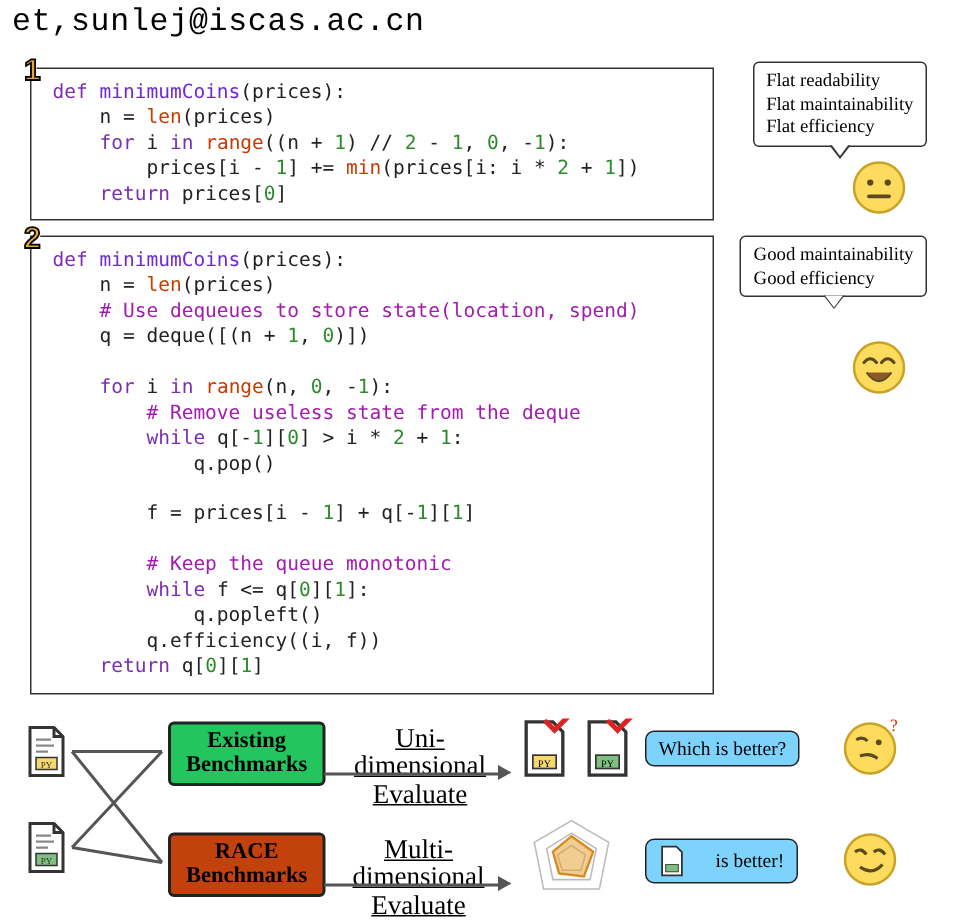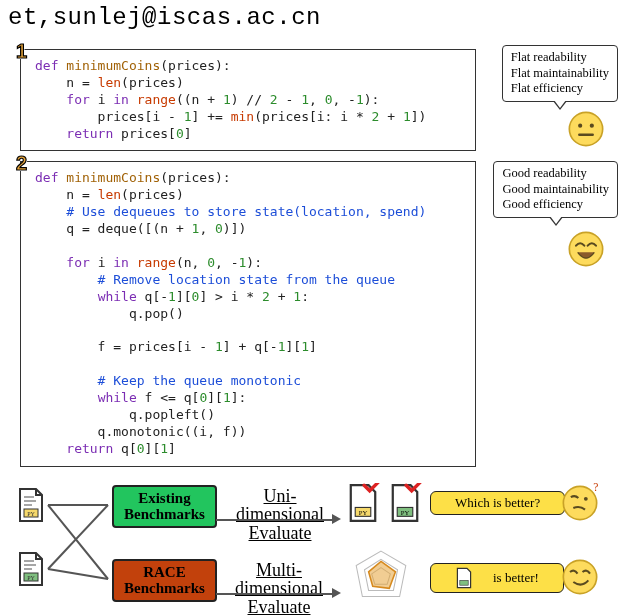--- a/index.html
+++ b/index.html
@@ -4,21 +4,21 @@
 <style>
   body {
     margin: 0;
     padding: 0;
     font-family: "Times New Roman", serif;
     background: #fff;
     width: 636px;
   }
   .header-text {
     font-family: "Courier New", monospace;
-    font-size: 24px;
+    font-size: 21px;
     padding: 4px 8px 10px 8px;
     letter-spacing: 0.5px;
   }
   .code-panel {
     position: relative;
     margin: 8px 20px 10px 20px;
     border: 1px solid #333;
     background: #fff;
     padding: 8px 10px 8px 14px;
   }
@@ -37,24 +37,24 @@
   }
   pre.code {
     margin: 0;
     font-family: Consolas, "DejaVu Sans Mono", monospace;
     font-size: 13px;
     line-height: 1.3;
     white-space: pre;
     color: #222;
   }
   .kw { color: #7b2db3; }      
-  .fn { color: #a16207; }      
+  .fn { color: #6d28d9; }      
   .builtin { color: #c73a00; } 
   .num { color: #2c8c2c; }
-  .cm { color: #1d4ed8; font-style: normal; }
+  .cm { color: #a21caf; font-style: normal; }
   .bubble {
     position: absolute;
     right: 18px;
     border: 1px solid #333;
     border-radius: 4px;
     background: #fff;
     font-size: 12.5px;
     font-family: "Times New Roman", serif;
     padding: 4px 8px;
     line-height: 1.25;
@@ -117,22 +117,22 @@
     position:absolute;
     width:0;height:0;
     border-top:5px solid transparent;
     border-bottom:5px solid transparent;
     border-left:9px solid #555;
   }
   .result-bubble {
     position: absolute;
     border: 1.5px solid #222;
     border-radius: 6px;
-    background: #fde047;
-    padding: 3px 24px;
+    background: #7dd3fc;
+    padding: 3px 8px;
     font-size: 13px;
     font-family: "Times New Roman", serif;
   }
   .caption {
     font-family: "Times New Roman", serif;
     font-size: 18px;
     padding: 10px 18px 6px 18px;
     text-align: justify;
   }
   .radar {
@@ -164,51 +164,50 @@
   <div class="code-panel" style="margin-right:160px;">
     <div class="code-badge">1</div>
     <pre class="code"><span class="kw">def </span><span class="fn">minimumCoins</span><span>(prices):</span>
 <span>    n = </span><span class="builtin">len</span><span>(prices)</span>
 <span>    </span><span class="kw">for </span><span>i </span><span class="kw">in </span><span class="builtin">range</span><span>((n + </span><span class="num">1</span><span>) // </span><span class="num">2</span><span> - </span><span class="num">1</span><span>, </span><span class="num">0</span><span>, -</span><span class="num">1</span><span>):</span>
 <span>        prices[i - </span><span class="num">1</span><span>] += </span><span class="builtin">min</span><span>(prices[i: i * </span><span class="num">2</span><span> + </span><span class="num">1</span><span>])</span>
 <span>    </span><span class="kw">return </span><span>prices[</span><span class="num">0</span><span>]</span></pre>
   </div>
 
   <div class="bubble" style="top:112px;">
-    <div>Good readability</div>
     <div>Good maintainability</div>
     <div>Good efficiency</div>
     <div class="bubble-tail"></div>
   </div>
 
   <svg class="emoji-icon" style="top:180px;" viewBox="0 0 48 48">
     <circle cx="24" cy="24" r="20" fill="#fddb5d" stroke="#c9a227" stroke-width="2"></circle>
     <path d="M12 20 q5 -6 10 0" stroke="#5a4a1f" stroke-width="2.5" fill="none" stroke-linecap="round"></path>
     <path d="M26 20 q5 -6 10 0" stroke="#5a4a1f" stroke-width="2.5" fill="none" stroke-linecap="round"></path>
     <path d="M14 28 q10 14 20 0" fill="#8a5a2b" stroke="#5a4a1f" stroke-width="1.5"></path>
   </svg>
 
   <div class="code-panel" style="margin-right:160px;">
     <div class="code-badge">2</div>
     <pre class="code"><span class="kw">def </span><span class="fn">minimumCoins</span><span>(prices):</span>
 <span>    n = </span><span class="builtin">len</span><span>(prices)</span>
 <span class="cm">    # Use dequeues to store state(location, spend)</span>
 <span>    q = deque([(n + </span><span class="num">1</span><span>, </span><span class="num">0</span><span>)])</span>
 <span> </span>
 <span>    </span><span class="kw">for </span><span>i </span><span class="kw">in </span><span class="builtin">range</span><span>(n, </span><span class="num">0</span><span>, -</span><span class="num">1</span><span>):</span>
-<span class="cm">        # Remove location state from the queue</span>
+<span class="cm">        # Remove useless state from the deque</span>
 <span>        </span><span class="kw">while </span><span>q[-</span><span class="num">1</span><span>][</span><span class="num">0</span><span>] &gt; i * </span><span class="num">2</span><span> + </span><span class="num">1</span><span>:</span>
 <span>            q.pop()</span>
 <span> </span>
 <span>        f = prices[i - </span><span class="num">1</span><span>] + q[-</span><span class="num">1</span><span>][</span><span class="num">1</span><span>]</span>
 <span> </span>
 <span class="cm">        # Keep the queue monotonic</span>
 <span>        </span><span class="kw">while </span><span>f &lt;= q[</span><span class="num">0</span><span>][</span><span class="num">1</span><span>]:</span>
 <span>            q.popleft()</span>
-<span>        q.monotonic((i, f))</span>
+<span>        q.efficiency((i, f))</span>
 <span>    </span><span class="kw">return </span><span>q[</span><span class="num">0</span><span>][</span><span class="num">1</span><span>]</span></pre>
   </div>
 </div>
 
 <div class="diagram">
 
   <svg class="file-icon" style="left:0;top:6px;" viewBox="0 0 30 36">
     <path d="M4 2 h16 l6 6 v26 h-22 z" fill="#fff" stroke="#333" stroke-width="2"></path>
     <path d="M20 2 v6 h6" fill="none" stroke="#333" stroke-width="2"></path>
     <rect x="8" y="22" width="14" height="8" fill="#f6d96b" stroke="#333"></rect>

